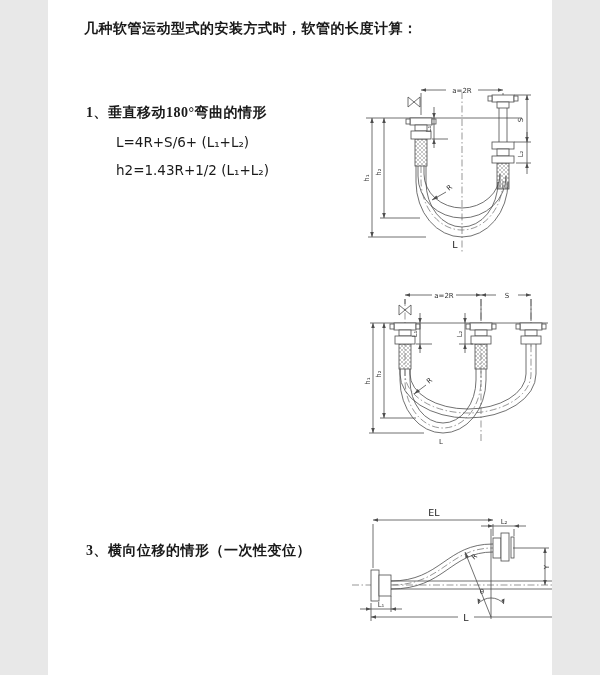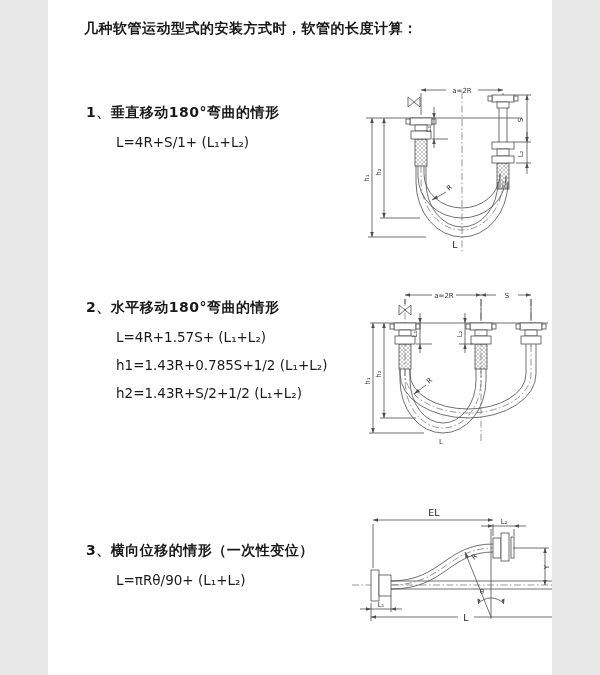--- a/index.html
+++ b/index.html
@@ -1,39 +1,40 @@
 <!DOCTYPE html>
 <html><head>
 <meta charset="utf-8">
 <style>
   html,body{margin:0;padding:0;background:#e8e8e8;}
   .page{position:relative;width:504px;height:675px;background:#ffffff;color:#1a1a1a;
         font-family:"DejaVu Sans","Liberation Sans",sans-serif;overflow:hidden;margin:0 auto;}
   .title{position:absolute;left:36px;top:20px;font-size:14px;font-weight:bold;letter-spacing:.5px;}
   .sec{position:absolute;left:38px;width:280px;}
-  .sec .h{font-size:14px;font-weight:bold;margin:0 0 6px 0;letter-spacing:.5px;}
+  .sec .h{font-size:14px;font-weight:bold;margin:0 0 6px 0;letter-spacing:.5px;font-family:Liberation Serif, serif;}
   .sec .f{font-size:13.5px;margin:0 0 0 30px;line-height:28px;white-space:nowrap;}
   .dia{position:absolute;}
   .thin{stroke:#4d4d4d;stroke-width:.8;fill:none;}
   .cl{stroke:#6a6a6a;stroke-width:.7;fill:none;stroke-dasharray:7 2.5 1.5 2.5;}
   .ah{fill:#4d4d4d;stroke:none;}
   .fl{fill:#ffffff;stroke:#4d4d4d;stroke-width:.8;}
   .lbl{fill:#333;font-size:7px;font-family:"DejaVu Sans","Liberation Sans",sans-serif;}
   .lbl2{fill:#222;font-size:9.5px;font-family:"DejaVu Sans","Liberation Sans",sans-serif;}
 </style>
 </head>
 <body>
 
 <div class="page">
 
   <div class="title">几种软管运动型式的安装方式时，软管的长度计算：</div>
 
   <section class="sec" style="top:104px">
     <h2 class="h">1、垂直移动180°弯曲的情形</h2>
-    <div class="f">L=4R+S/1+ (L₁+L₂)</div>
+    <div class="f">L=4R+S/6+ (L₁+L₂)</div>
+    <div class="f">h2=1.43R+1/2 (L₁+L₂)</div>
   </section>
 
   <svg class="dia" style="left:308px;top:70px" width="260" height="188" viewBox="0 0 260 188">
     <defs>
       <pattern id="braid1" width="4" height="4" patternUnits="userSpaceOnUse">
         <path d="M0,4 L4,0 M0,0 L4,4" stroke="#8f8f8f" stroke-width="0.5"></path>
       </pattern>
     </defs>
 
     <g>
@@ -107,26 +108,20 @@
       <text class="lbl" transform="rotate(-90 74.5 59)" x="74.5" y="59" text-anchor="middle">L₁</text>
 
       <path class="thin" d="M90,122 L76,130"></path>
       <path class="ah" d="M76,130 L82.1,128.6 L80.3,125.4 Z"></path>
       <text class="lbl" font-size="8" transform="rotate(-40 93 121)" x="93" y="121">R</text>
 
       <text class="lbl2" x="99" y="178" text-anchor="middle">L</text>
     </g>
   </svg>
 
-  <section class="sec" style="top:299px">
-    <h2 class="h">2、水平移动180°弯曲的情形</h2>
-    <div class="f">L=4R+1.57S+ (L₁+L₂)</div>
-    <div class="f">h1=1.43R+0.785S+1/2 (L₁+L₂)</div>
-    <div class="f">h2=1.43R+S/2+1/2 (L₁+L₂)</div>
-  </section>
 
   <svg class="dia" style="left:308px;top:276px" width="265" height="185" viewBox="0 0 265 185">
     <defs>
       <pattern id="braid2" width="4" height="4" patternUnits="userSpaceOnUse">
         <path d="M0,4 L4,0 M0,0 L4,4" stroke="#8f8f8f" stroke-width="0.5"></path>
       </pattern>
     </defs>
 
     <g>
       <path class="cl" d="M125,23 V165"></path>
@@ -203,21 +198,20 @@
       <path class="thin" d="M70,109 L58,118"></path>
       <path class="ah" d="M58,118 L63.9,115.8 L61.7,113 Z"></path>
       <text class="lbl" font-size="8" transform="rotate(-40 73 108)" x="73" y="108">R</text>
 
       <text class="lbl" font-size="8" x="85" y="168" text-anchor="middle">L</text>
     </g>
   </svg>
 
   <section class="sec" style="top:542px">
     <h2 class="h">3、横向位移的情形（一次性变位）</h2>
-    <div class="f">L=πRθ/90+ (L₁+L₂)</div>
   </section>
 
   <svg class="dia" style="left:298px;top:496px" width="298" height="165" viewBox="0 0 298 165">
 
     <g>
       <path class="cl" d="M6,89 H275"></path>
     </g>
 
     <g>
       <path class="thin" d="M45,85 H214 M45,93 H214"></path>

